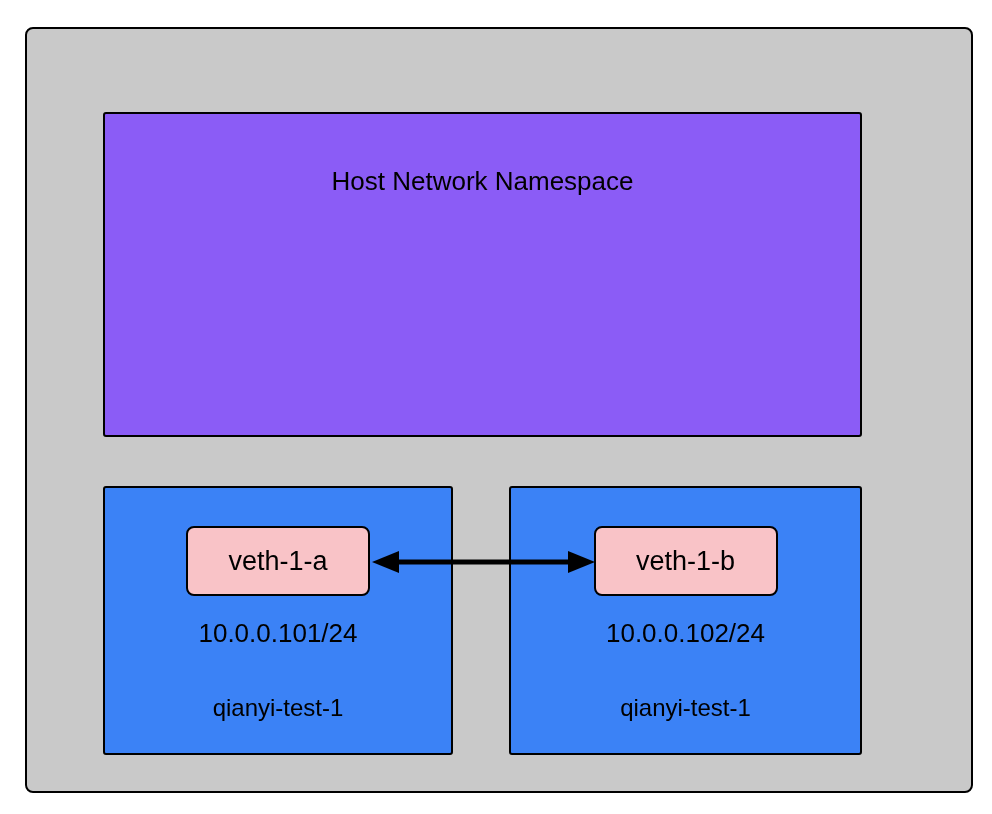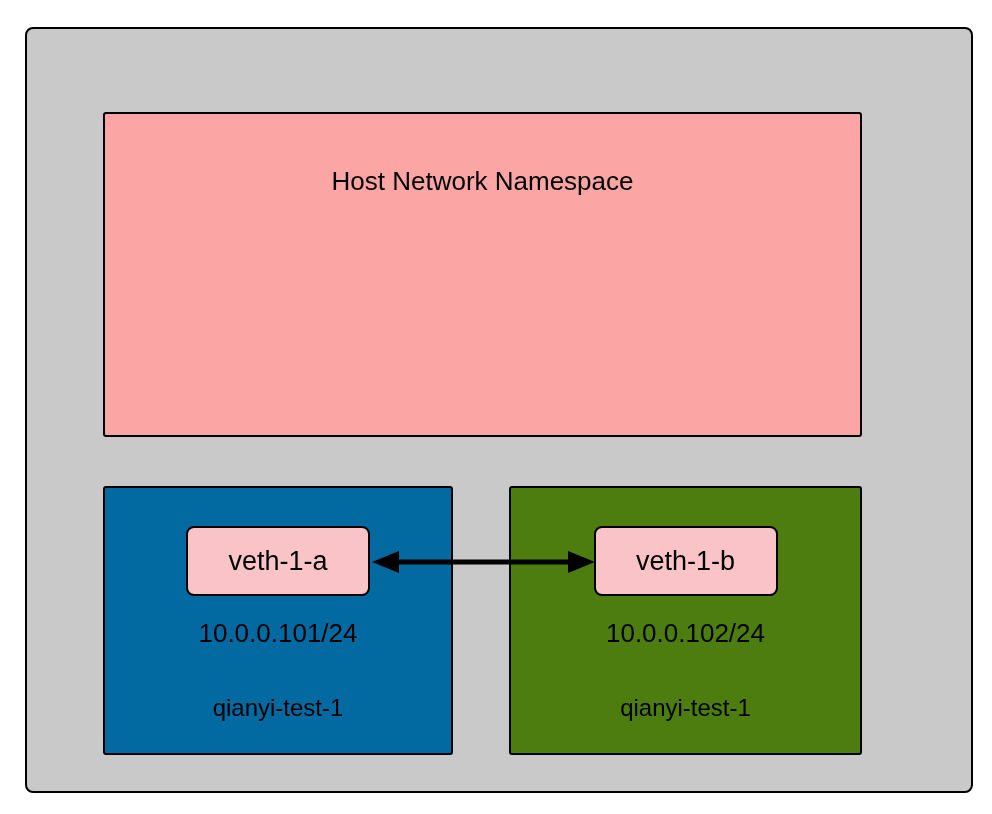--- a/index.html
+++ b/index.html
@@ -106,33 +106,33 @@
     width: 223px;
     height: 32px;
   }
 </style>
 </head>
 <body>
 
 <div class="canvas">
   <div class="outer-box" style="background-color: rgb(201, 201, 201);">
 
-    <div class="host-box" style="background-color: #fca5a5; padding-left: 28px;">
+    <div class="host-box" style="background-color: #8b5cf6; padding-left: 28px;">
       <div class="host-title">Host Network Namespace</div>
     </div>
 
-    <div class="ns-box ns1" style="background-color: #0369a1;">
+    <div class="ns-box ns1" style="background-color: #3b82f6;">
       <div class="veth-box" style="background-color: rgb(249, 195, 199);">
         <span class="veth-label">veth-1-a</span>
       </div>
       <div class="ip-label">10.0.0.101/24</div>
       <div class="ns-name">qianyi-test-1</div>
     </div>
 
-    <div class="ns-box ns2" style="background-color: #4d7c0f;">
+    <div class="ns-box ns2" style="background-color: #3b82f6;">
       <div class="veth-box" style="background-color: rgb(249, 195, 199);">
         <span class="veth-label">veth-1-b</span>
       </div>
       <div class="ip-label">10.0.0.102/24</div>
       <div class="ns-name">qianyi-test-1</div>
     </div>
 
     <svg class="veth-arrow" viewBox="0 0 223 32" xmlns="http://www.w3.org/2000/svg">
       <line x1="24" y1="16" x2="199" y2="16" stroke="#000000" stroke-width="5"></line>
       <polygon points="0,16 27,5 27,27" fill="#000000"></polygon>

